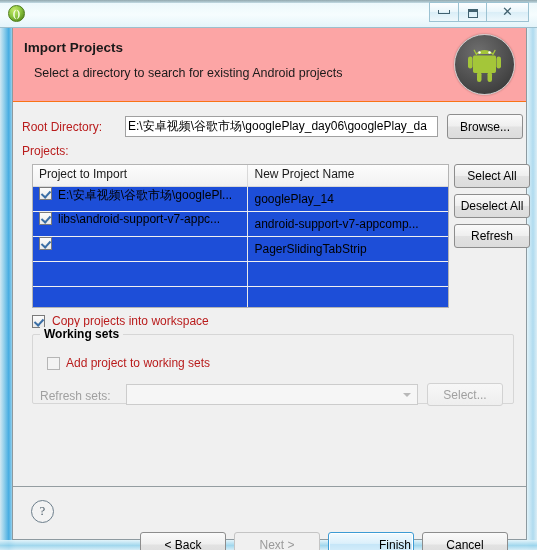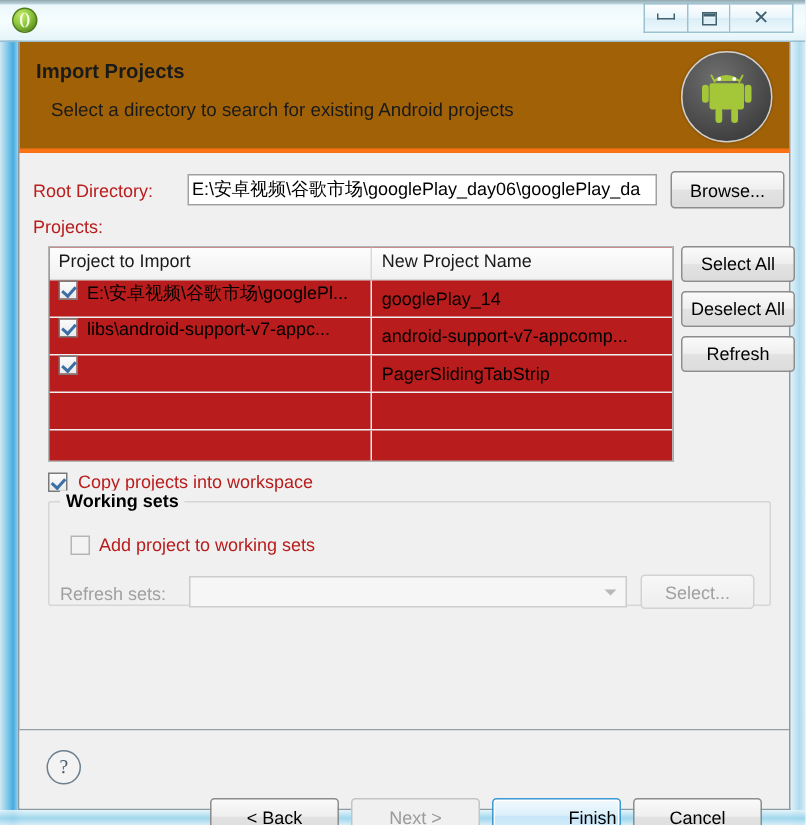--- a/index.html
+++ b/index.html
@@ -90,22 +90,22 @@
     box-sizing: border-box;
     background: #f0f0f0;
     border: 1px solid #8d9aa0;
     border-top: none;
   }
 
   
   #header {
     position: relative;
     height: 74px;
-    background: #a16207;
-    border-bottom: 3px solid #f97316;
+    background: #fca5a5;
+    border-bottom: 1px solid #f97316;
     box-sizing: border-box;
   }
   #header-title {
     position: absolute; left: 11px; top: 12px;
     font-size: 13.5px; font-weight: bold; color: #1a1a1a;
   }
   #header-sub {
     position: absolute; left: 21px; top: 38px;
     font-size: 12.5px; color: #1a1a1a;
   }
@@ -164,21 +164,21 @@
   }
 
   #projects-label { position: absolute; left: 9px; top: 42px; font-size: 12px; }
 
   
   #table-wrap {
     position: absolute; left: 19px; top: 62px;
     width: 417px; height: 144px;
     box-sizing: border-box;
     border: 1px solid #b4b4b4;
-    background: #b91c1c;
+    background: #1d4ed8;
     overflow: hidden;
   }
   #thead { display: flex; height: 21px; background: linear-gradient(to bottom,#fdfdfd 0%,#f1f1f1 100%); border-bottom: 1px solid #d7d7d7;}
   #thead .th { font-size: 12px; color: #1a1a1a; padding: 2px 0 0 6px; box-sizing: border-box; }
   .col1 { width: 216px; border-right: 1px solid #d9d9d9; }
   .col2 { width: 200px; }
   .trow { display: flex; height: 24px; border-bottom: 1px solid #f0f0f0; }
   .trow .c1 { width: 216px; border-right: 1px solid #eaeaea; box-sizing: border-box; display: flex; align-items: flex-start; padding-left: 6px; }
   .trow .c2 { width: 200px; box-sizing: border-box; display: flex; align-items: center; padding-left: 6px; }
   .cell-text { font-size: 12px; color: #000; white-space: nowrap; overflow: hidden; }

